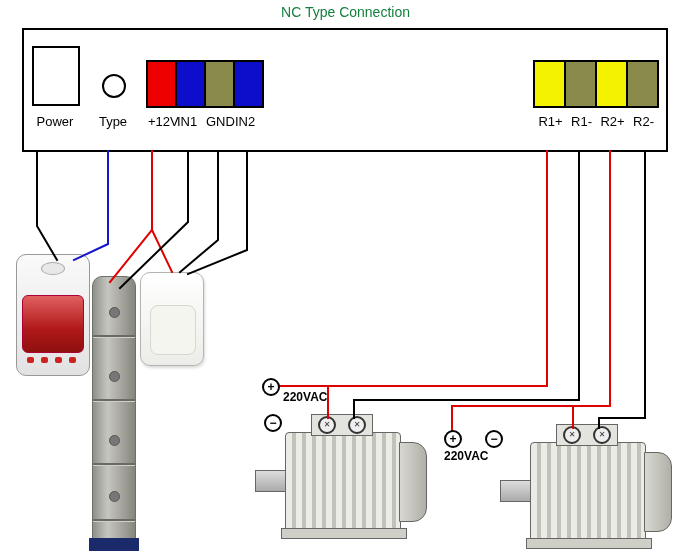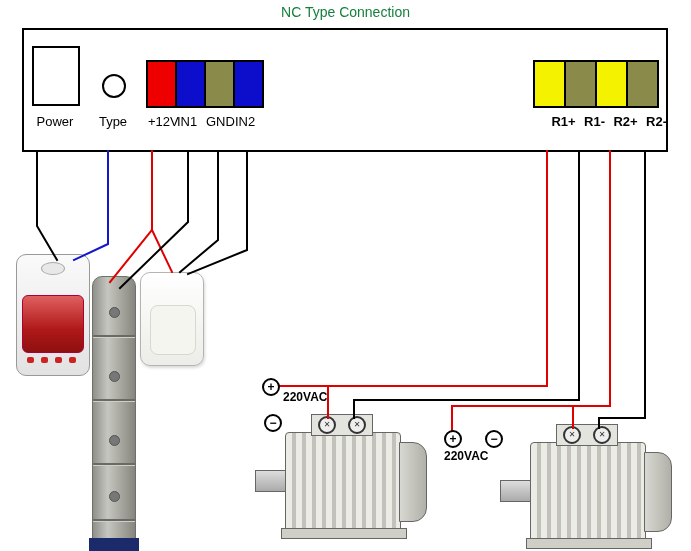--- a/index.html
+++ b/index.html
@@ -22,21 +22,21 @@
 
   .term-row { position:absolute; top:30px; display:flex; }
   .input-terms { left:122px; }
   .relay-terms { left:509px; }
   .term { height:44px; border:2px solid #000; margin-right:-2px; background:#ccc; }
   .input-terms .term { width:27px; }
   .relay-terms .term { width:29px; }
 
   .term-labels { position:absolute; top:84px; display:flex; font-size:13px; }
   .input-labels { left:124px; }
-  .relay-labels { left:524px;font-weight:bold; }
+  .relay-labels { left:511px; }
   .input-labels span { flex:none; width:29px; white-space:nowrap; }
   .relay-labels span { flex:none; width:31px; text-align:center; white-space:nowrap; }
 
   
   .strobe { position:absolute; left:16px; top:254px; width:72px; height:120px;
             background:linear-gradient(#fafafa,#e2e2e2); border:1px solid #999; border-radius:10px; }
   .strobe-btn { position:absolute; left:24px; top:7px; width:22px; height:11px;
                 border:1px solid #aaa; border-radius:50%; background:#e8e8e8; }
   .strobe-lens { position:absolute; left:5px; top:40px; width:60px; height:56px; border-radius:6px;
                  background:linear-gradient(#e06060,#b01818 60%,#8e1010); border:1px solid #a03; }

